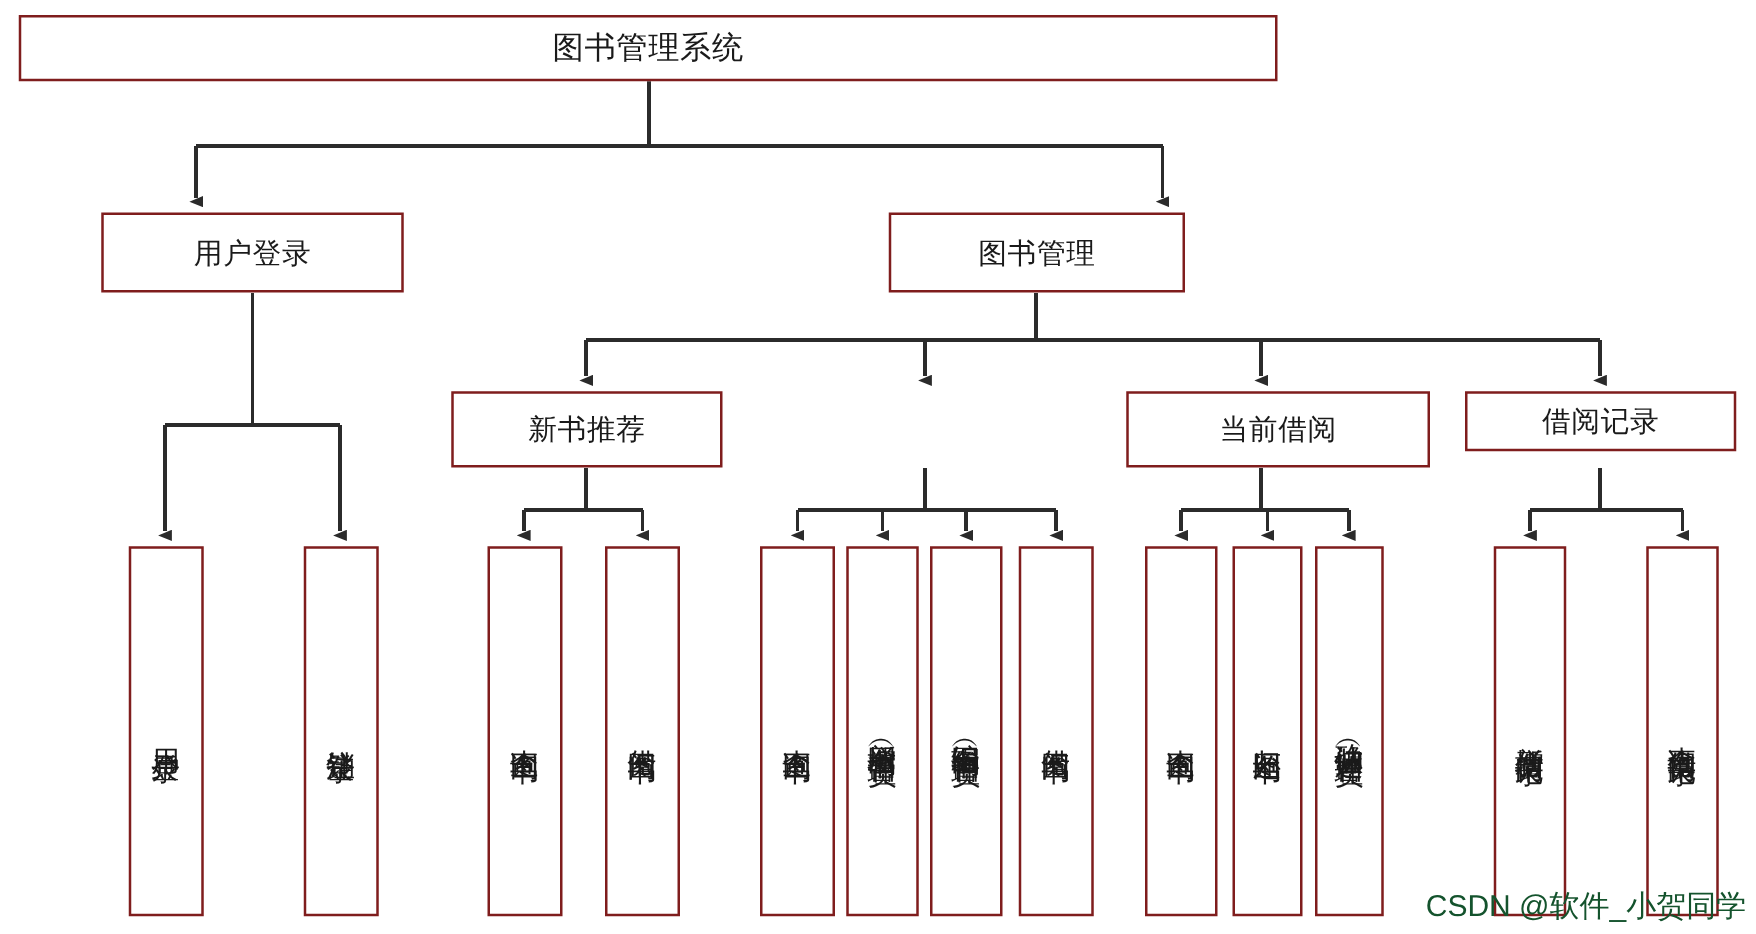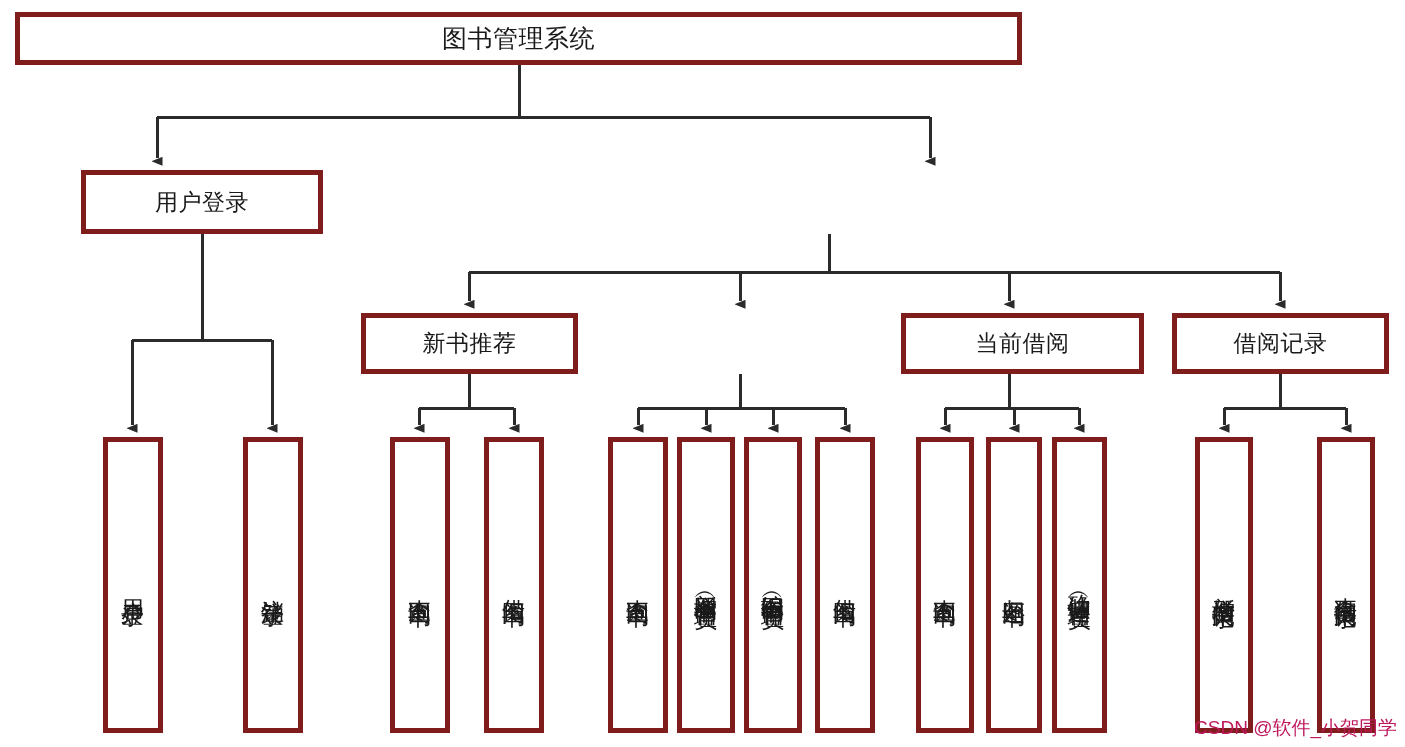--- a/index.html
+++ b/index.html
@@ -20,21 +20,21 @@
     position:absolute;
     left:0; top:0;
     width:1405px; height:747px;
     pointer-events:none;
   }
   
   .node{
     position:absolute;
     box-sizing:border-box;
     background:#ffffff;
-    border:5px solid #7f1d1d;
+    border:2px solid #7f1d1d;
     display:flex;
     align-items:center;
     justify-content:center;
     text-align:center;
   }
   .node .label{
     display:block;
     line-height:1.15;
     letter-spacing:0.5px;
     white-space:nowrap;
@@ -55,22 +55,22 @@
     line-height:1.05;
     letter-spacing:2px;
     white-space:normal;
     max-height:280px;
   }
   
   #watermark{
     position:absolute;
     right:8px;
     bottom:6px;
-    font-size:19px;
-    color:#be185d;
+    font-size:24px;
+    color:#14532d;
     white-space:nowrap;
     user-select:none;
   }
 </style>
 </head>
 <body>
 
 <div id="canvas">
 
   <svg id="wires" viewBox="0 0 1405 747" width="1405" height="747" xmlns="http://www.w3.org/2000/svg">
@@ -124,31 +124,34 @@
   </svg>
 
   <div class="node root" style="left:15px; top:12px; width:1007px; height:53px;">
     <span class="label">图书管理系统</span>
   </div>
 
   <div class="node branch" style="left:81px; top:170px; width:242px; height:64px;">
     <span class="label">用户登录</span>
   </div>
 
+  <div class="node branch" style="left:711px; top:170px; width:237px; height:64px;">
+    <span class="label">图书管理</span>
+  </div>
 
   <div class="node branch" style="left:361px; top:313px; width:217px; height:61px;">
     <span class="label">新书推荐</span>
   </div>
 
 
   <div class="node branch" style="left:901px; top:313px; width:243px; height:61px;">
     <span class="label">当前借阅</span>
   </div>
 
-  <div class="node branch" style="left:1172px; top:313px; width:217px; height:61px;">
+  <div class="node branch" style="left:1172px; top:313px; width:217px; height:48px;">
     <span class="label">借阅记录</span>
   </div>
 
   <div class="node leaf" style="left:103px; top:437px; width:60px; height:296px;">
     <span class="label">用户登录</span>
   </div>
 
   <div class="node leaf" style="left:243px; top:437px; width:60px; height:296px;">
     <span class="label">注销登录</span>
   </div>

